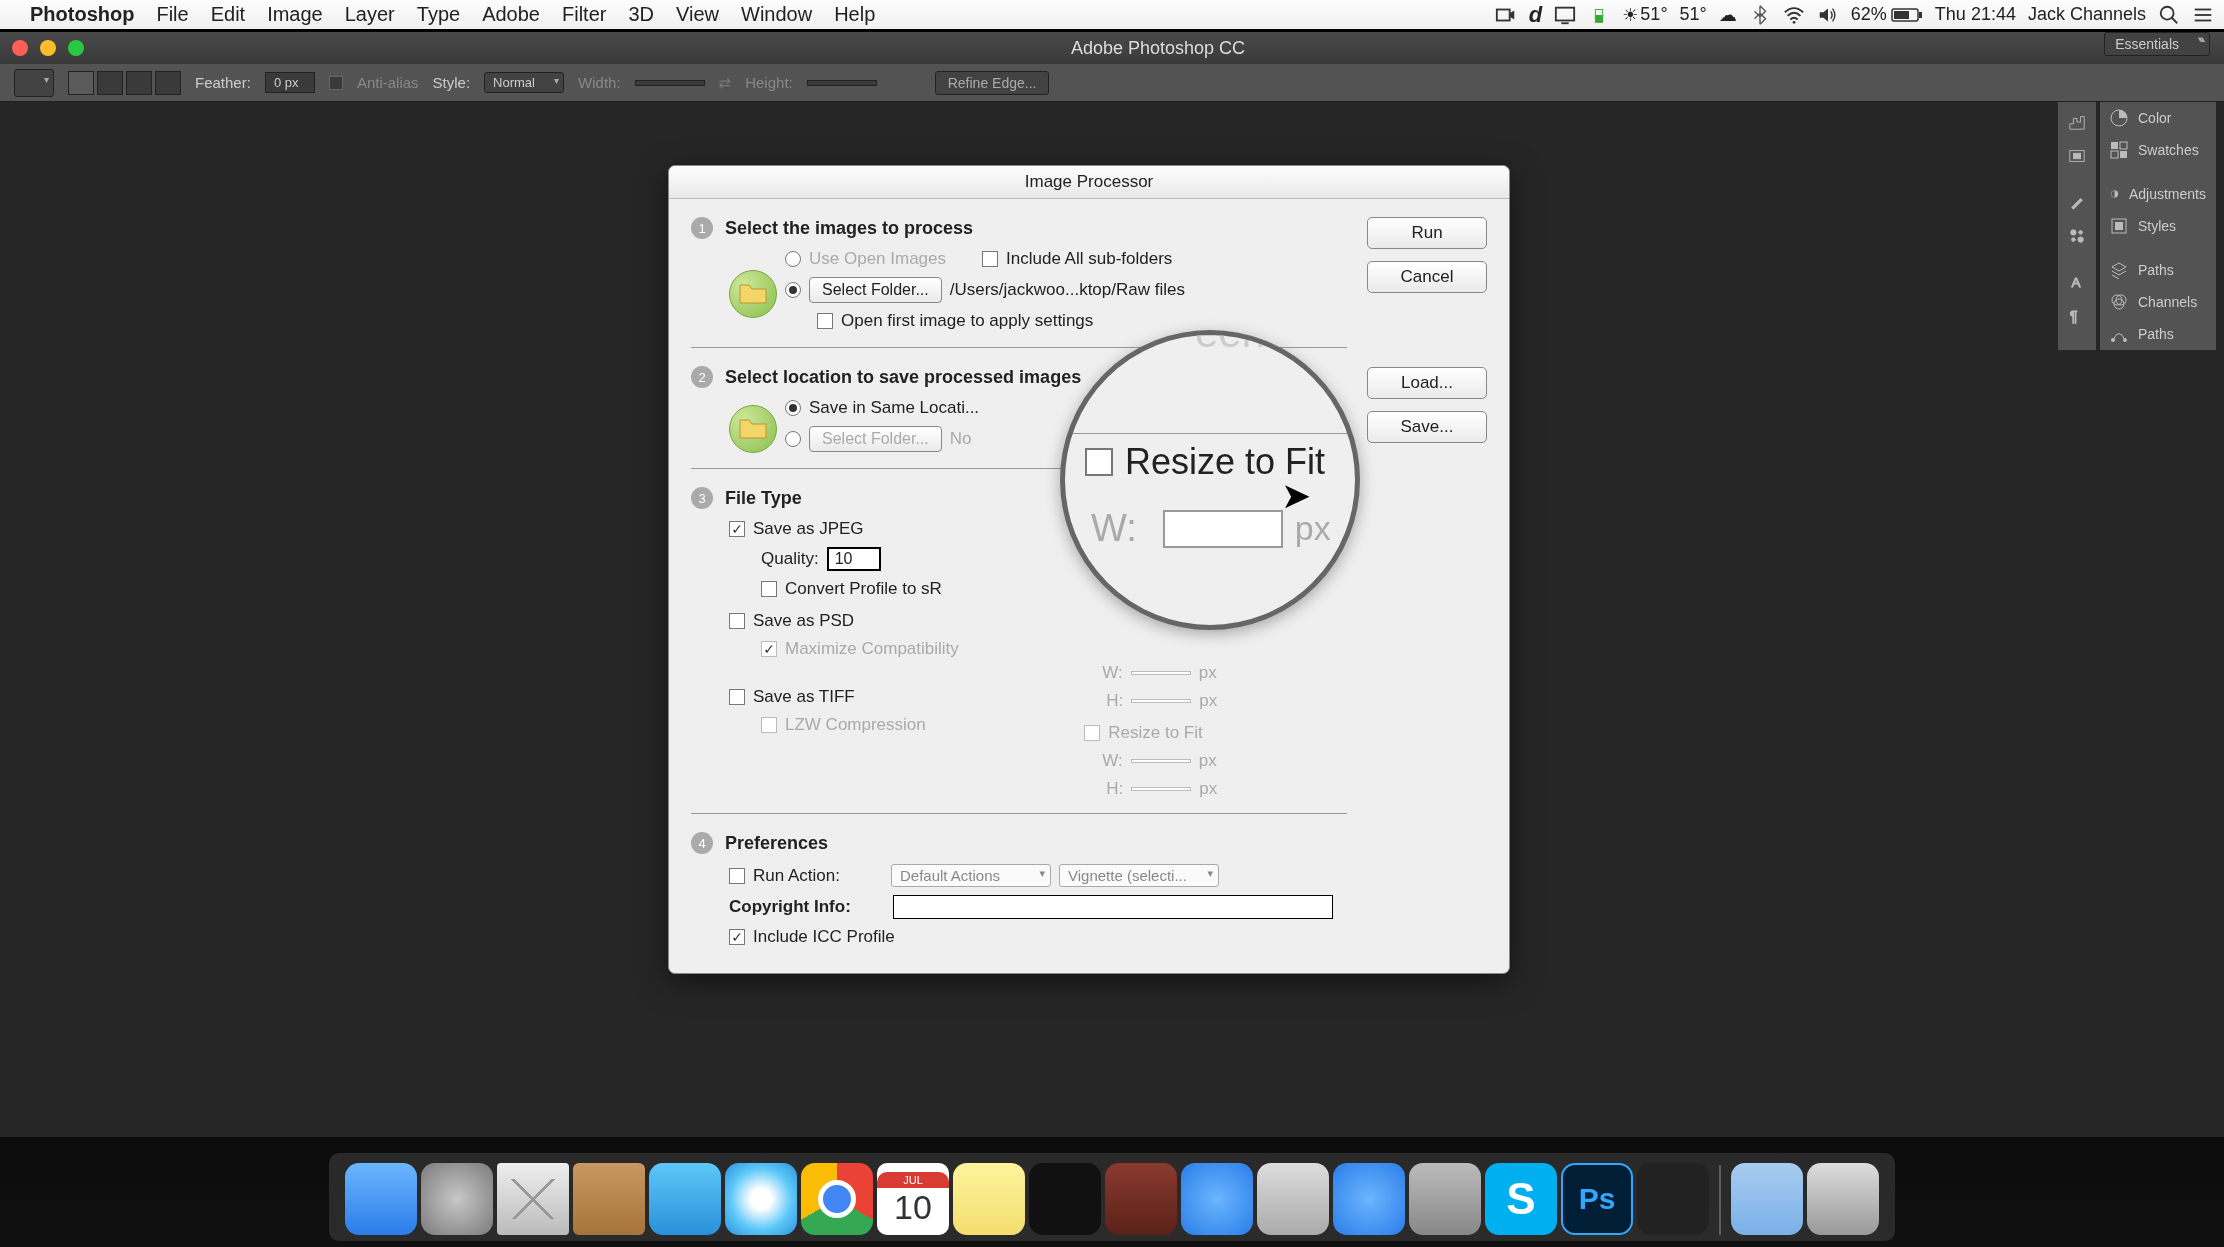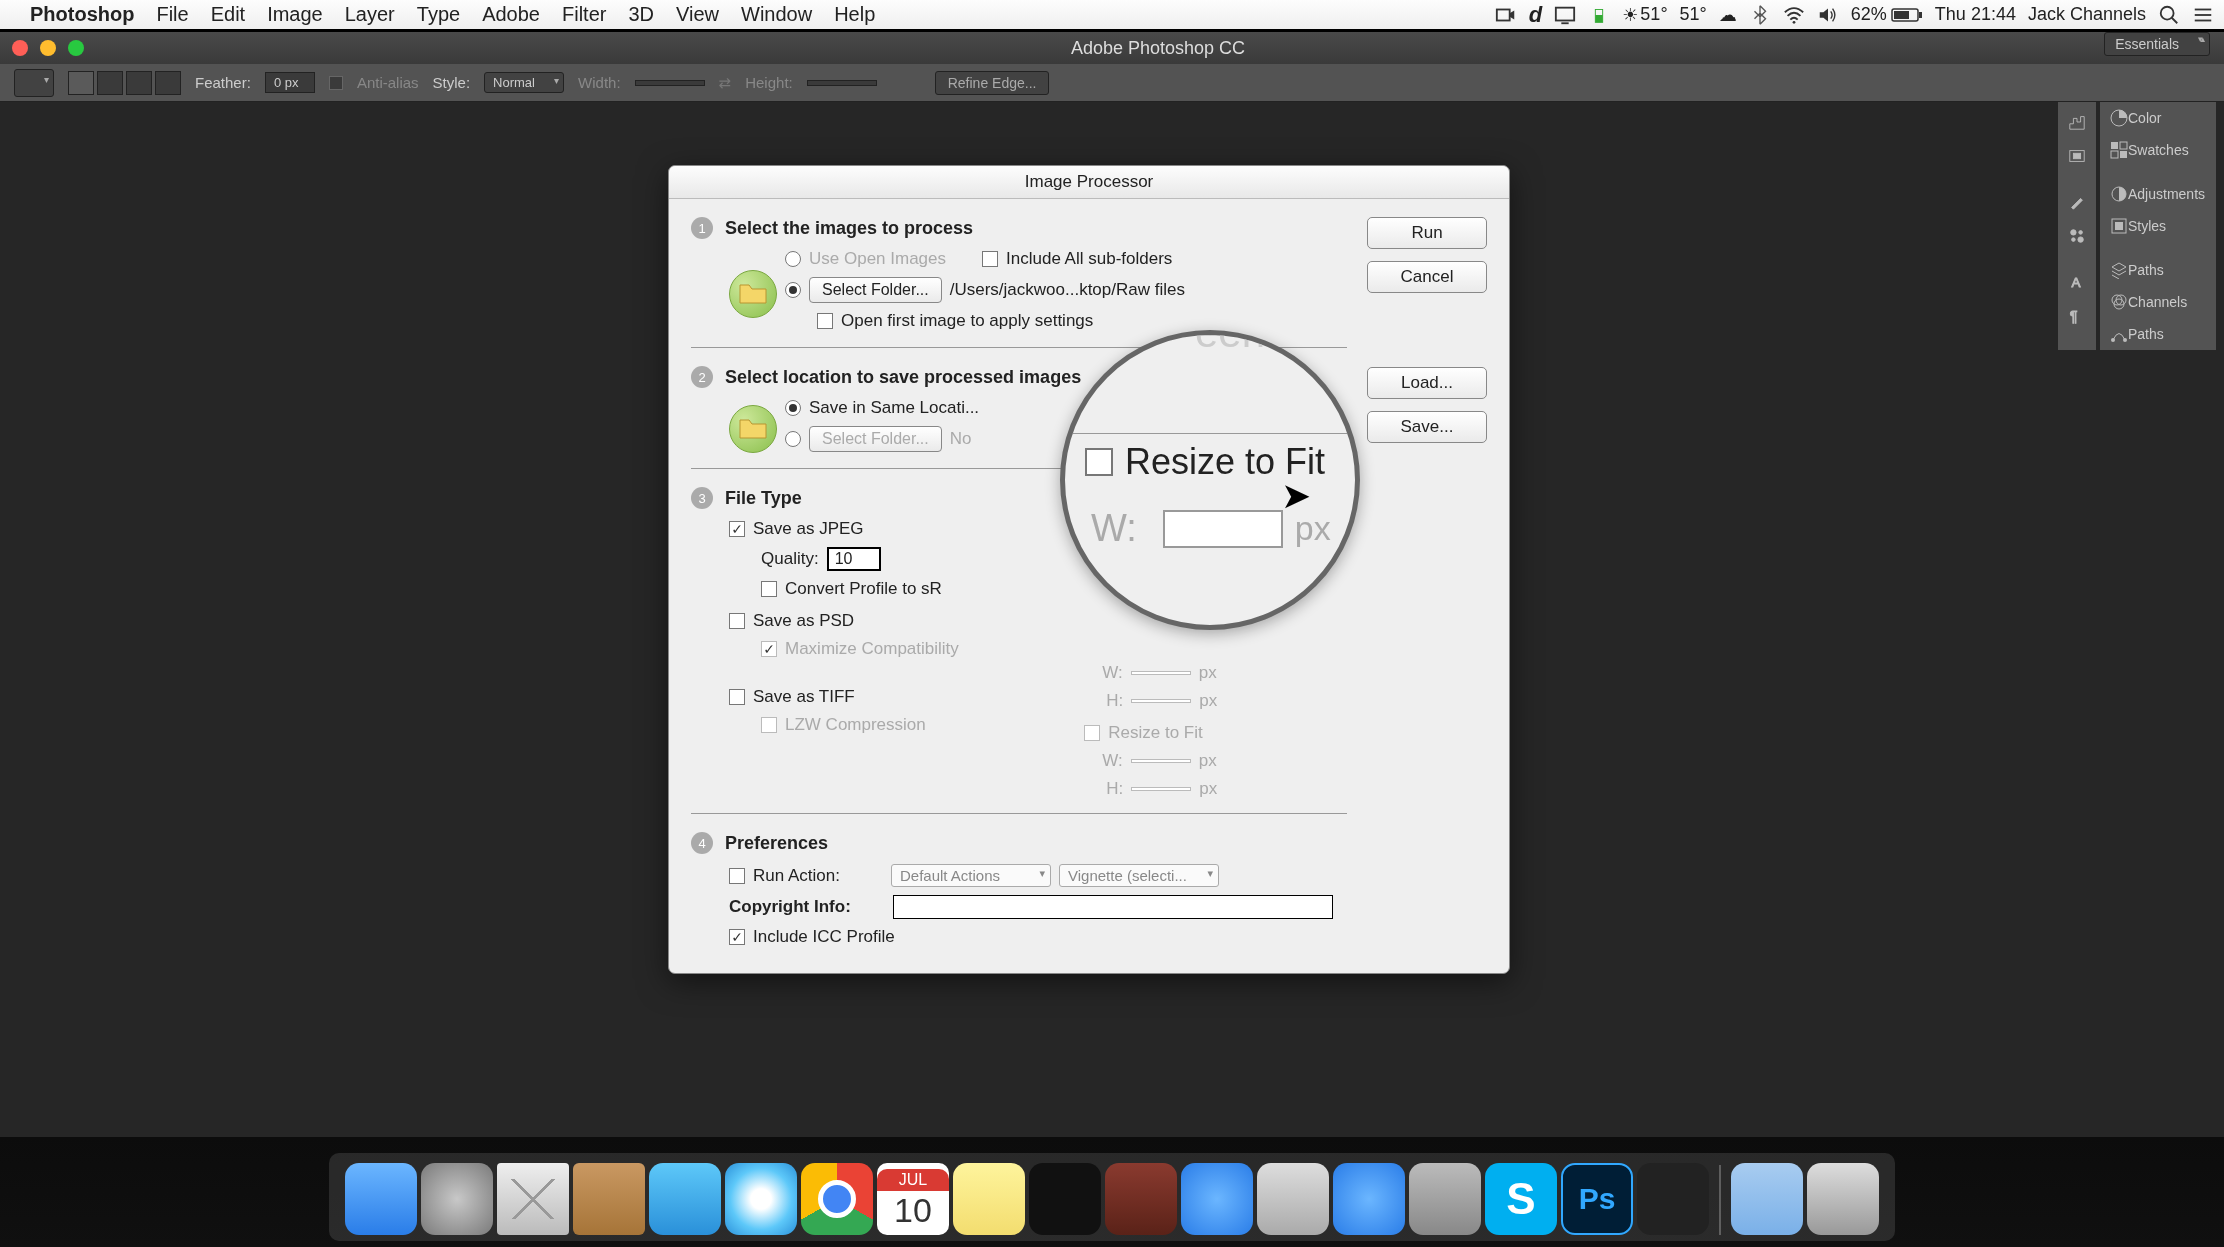--- a/index.html
+++ b/index.html
@@ -55,21 +55,21 @@
 .tools-panel .bottom-row { display: flex; padding: 4px; gap: 4px; margin-top: 8px; }
 .tools-panel .bottom-row span { width: 30px; height: 24px; border: 1px solid #666; display: inline-block; }
 
 
 .right-dock { position: absolute; top: 70px; right: 6px; width: 160px; display: flex; gap: 4px; }
 .icon-strip { width: 38px; background: #535353; display: flex; flex-direction: column; gap: 2px; padding: 4px 0; }
 .icon-strip .istrip { height: 32px; display: flex; align-items: center; justify-content: center; }
 .icon-strip .istrip svg { width: 18px; height: 18px; fill: #bbb; stroke: #bbb; }
 .icon-strip .iseparator { height: 10px; }
 .panel-tabs { width: 116px; background: #535353; display: flex; flex-direction: column; }
-.panel-tabs .tab { padding: 7px 10px; font-size: 14px; color: #ccc; display: flex; align-items: center; }
+.panel-tabs .tab { padding: 7px 10px; font-size: 14px; color: #ccc; display: flex; align-items: center; gap: 10px; }
 .panel-tabs .tab svg { width: 18px; height: 18px; fill: #bbb; }
 .panel-tabs .tseparator { height: 12px; }
 
 
 .dialog { position: absolute; top: 165px; left: 668px; width: 842px; background: #efefef; border: 1px solid #888; border-radius: 7px; box-shadow: 0 8px 30px rgba(0,0,0,0.5); font-size: 17px; color: #222; }
 .dialog .dtitle { text-align: center; padding: 6px; background: linear-gradient(#fdfdfd, #e8e8e8); border-radius: 7px 7px 0 0; font-size: 17px; border-bottom: 1px solid #bbb; }
 .dialog .dbody { padding: 18px 22px; display: flex; gap: 20px; }
 .dialog .dmain { flex: 1; }
 .dialog .dside { width: 120px; display: flex; flex-direction: column; gap: 12px; }
 
@@ -119,21 +119,21 @@
 .dock-item.finder { background: linear-gradient(#6bb6ff, #2a7de8); }
 .dock-item.launchpad { background: radial-gradient(circle, #c8c8c8, #7a7a7a); }
 .dock-item.mail { background: linear-gradient(#eee, #bbb); border-radius: 4px; position: relative; }
 .dock-item.mail::before { content: ""; position: absolute; width: 60px; height: 40px; background: linear-gradient(45deg, transparent 48%, #999 48%, #999 52%, transparent 52%), linear-gradient(-45deg, transparent 48%, #999 48%, #999 52%, transparent 52%); }
 .dock-item.contacts { background: linear-gradient(#c99862, #a67438); border-radius: 6px; }
 .dock-item.messages { background: linear-gradient(#5dc8f9, #2a90d9); }
 .dock-item.safari { background: radial-gradient(circle, #fff 20%, #5dc8f9 60%, #2a90d9); }
 .dock-item.chrome { background: conic-gradient(#ea4335 0deg 120deg, #34a853 120deg 240deg, #fbbc05 240deg 360deg); position: relative; }
 .dock-item.chrome::after { content: ""; position: absolute; width: 28px; height: 28px; background: #4285f4; border: 5px solid #fff; border-radius: 50%; }
 .dock-item.calendar { background: #fff; border-radius: 10px; flex-direction: column; }
-.dock-item.calendar .calhead { background: #d93a33; color: #fff; font-size: 16px; width: 100%; text-align: center; border-radius: 10px 10px 0 0; padding: 2px 12px; }
+.dock-item.calendar .calhead { background: #d93a33; color: #fff; font-size: 11px; width: 100%; text-align: center; border-radius: 10px 10px 0 0; padding: 2px 12px; }
 .dock-item.calendar .calday { font-size: 34px; color: #333; font-weight: 300; }
 .dock-item.notes { background: linear-gradient(#fef49c, #f3dd6f); }
 .dock-item.facetime { background: #111; }
 .dock-item.video { background: linear-gradient(#8a3a2f, #5a2218); }
 .dock-item.itunes { background: radial-gradient(circle, #6bb6ff, #2a7de8); }
 .dock-item.editor { background: linear-gradient(#ddd, #aaa); }
 .dock-item.appstore { background: radial-gradient(circle, #6bb6ff, #2a7de8); }
 .dock-item.prefs { background: linear-gradient(#bbb, #888); }
 .dock-item.skype { background: #00aff0; color: #fff; font-size: 44px; font-weight: bold; }
 .dock-item.ps { background: #001e36; color: #31a8ff; font-size: 30px; font-weight: bold; border: 2px solid #31a8ff; }

